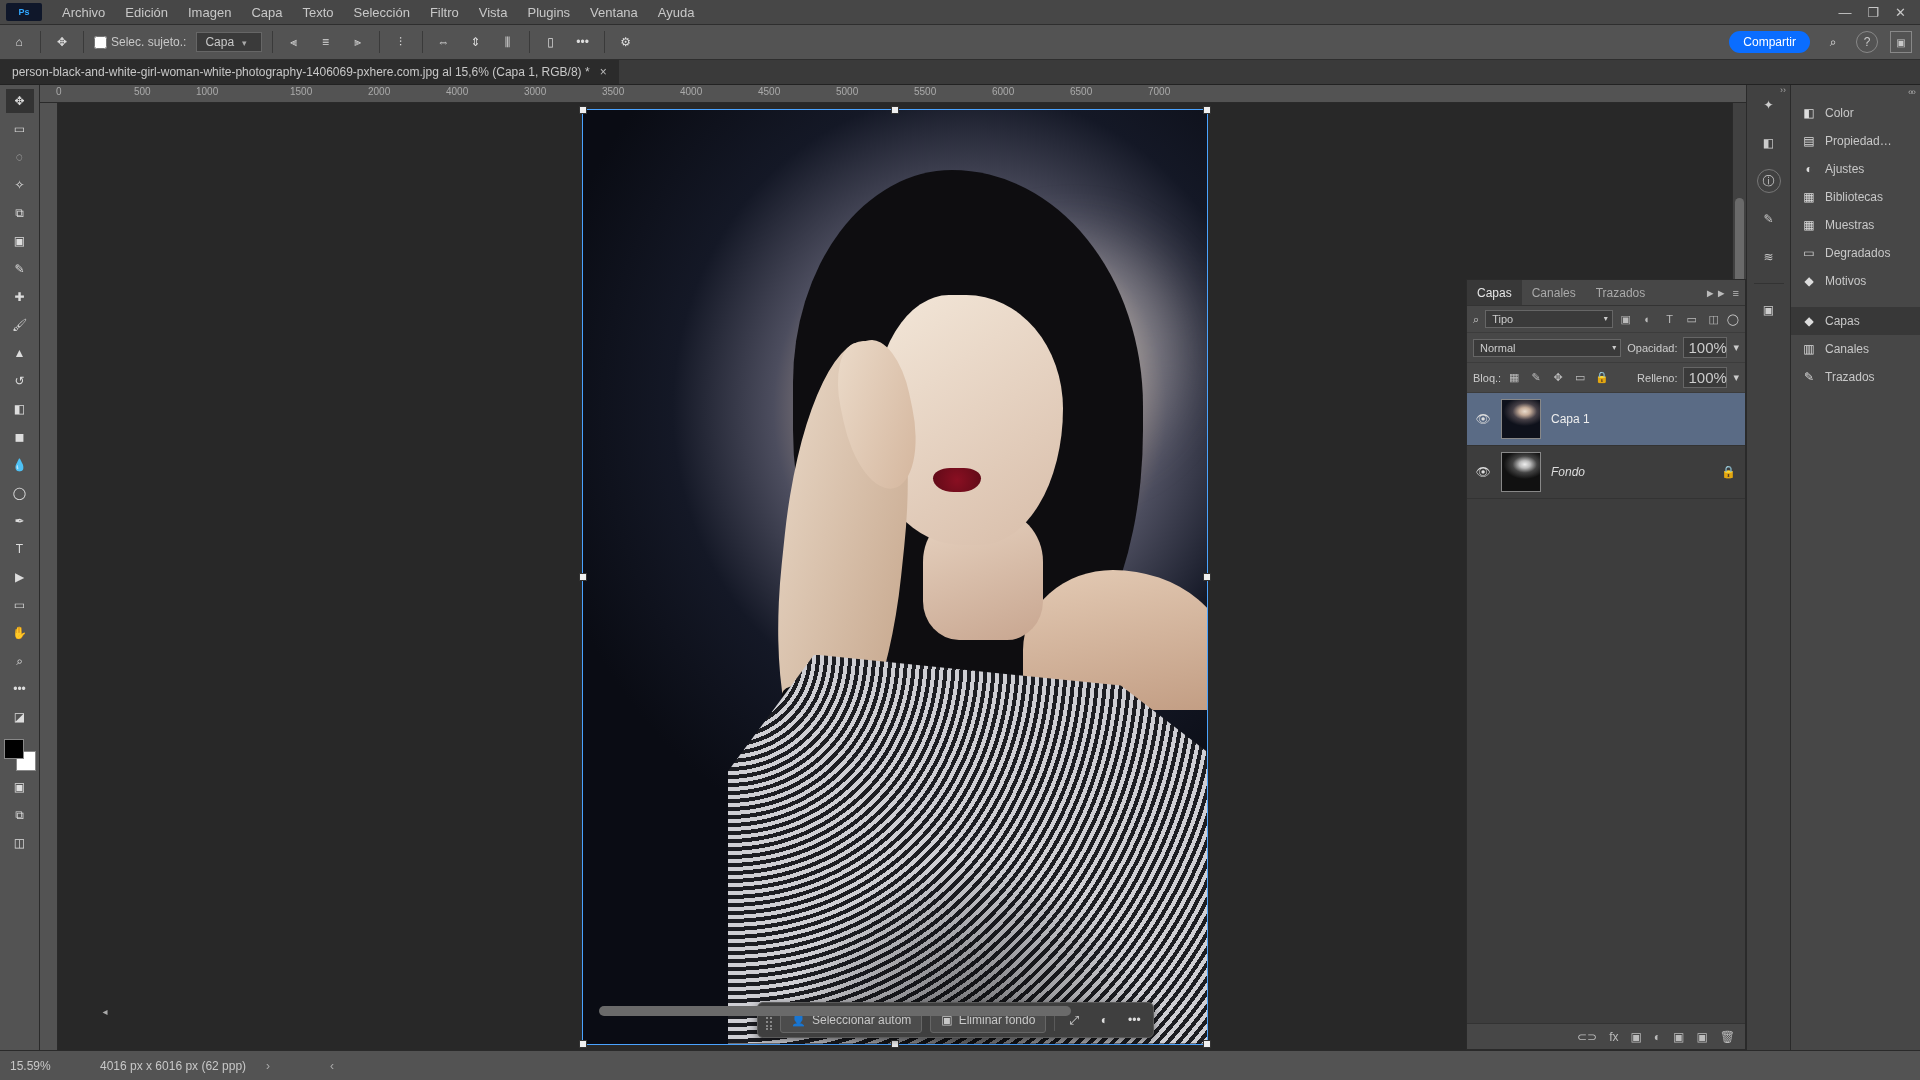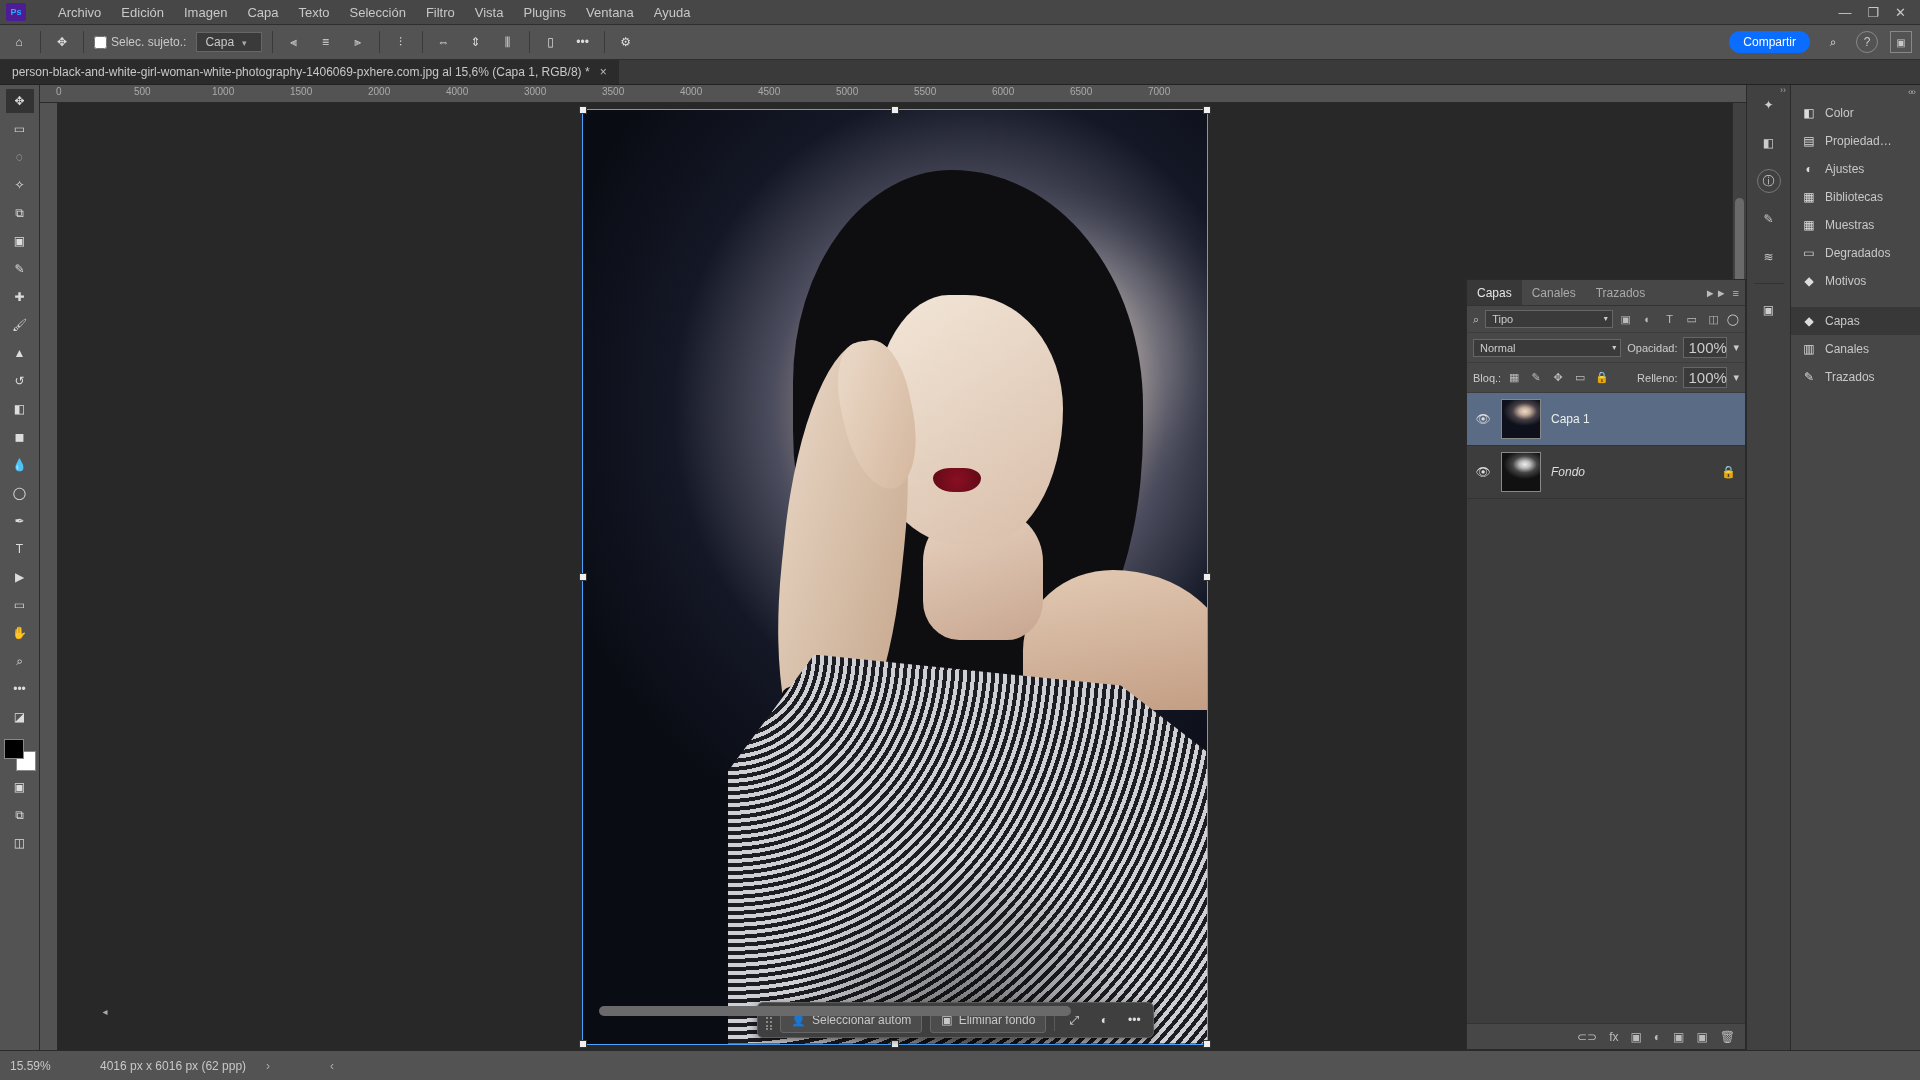--- a/index.html
+++ b/index.html
@@ -1,18 +1,18 @@
 <!DOCTYPE html>
 <html><head>
 <meta charset="utf-8">
 <style>
 * { margin: 0; padding: 0; box-sizing: border-box; user-select: none; }
 html, body { width: 1920px; height: 1080px; overflow: hidden; font-family: "Segoe UI", Tahoma, sans-serif; background: #323232; color: #c8c8c8; font-size: 12px; }
 .menubar { height: 24px; background: #474747; display: flex; align-items: center; padding: 0 6px; }
-.ps-logo { width: 20px; height: 18px; background: #4c1d95; color:#31a8ff; font-size:9px; font-weight:bold; display:flex; align-items:center; justify-content:center; border-radius:2px; margin-right:22px; }
+.ps-logo { width: 36px; height: 18px; background: #0f172a; color:#31a8ff; font-size:9px; font-weight:bold; display:flex; align-items:center; justify-content:center; border-radius:2px; margin-right:10px; }
 .menubar .menu-item { padding: 0 10px; font-size: 13px; cursor: default; }
 .win-controls { margin-left: auto; display:flex; gap:16px; padding-right:8px; }
 .win-controls span { font-size:13px; }
 .optionsbar { height: 36px; background: #535353; border-top:1px solid #2e2e2e; border-bottom:1px solid #2e2e2e; display:flex; align-items:center; padding:0 8px; gap:10px; }
 .tool-icon { width:22px; height:22px; display:flex; align-items:center; justify-content:center; color:#ddd; }
 .opt-check { display:flex; align-items:center; gap:4px; font-size:12px; }
 .opt-check input { accent-color:#555; }
 .opt-dd { background:#3a3a3a; border:1px solid #666; padding:2px 14px 2px 8px; font-size:12px; position:relative; }
 .opt-dd::after { content:"▾"; font-size:9px; margin-left:8px; color:#aaa; }
 .sep { width:1px; height:22px; background:#3a3a3a; }
@@ -205,21 +205,21 @@
     </div>
     <div class="tool">▣</div>
     <div class="tool">⧉</div>
     <div class="tool">◫</div>
   </div>
 
   <div class="canvas-wrap">
     <div class="ruler-h">
       <span style="left:16px">0</span>
       <span style="left:94px">500</span>
-      <span style="left:172px">1000</span>
+      <span style="left:156px">1000</span>
       <span style="left:250px">1500</span>
       <span style="left:328px">2000</span>
       <span style="left:406px">4000</span>
       <span style="left:484px">3000</span>
       <span style="left:562px">3500</span>
       <span style="left:640px">4000</span>
       <span style="left:718px">4500</span>
       <span style="left:796px">5000</span>
       <span style="left:874px">5500</span>
       <span style="left:952px">6000</span>

